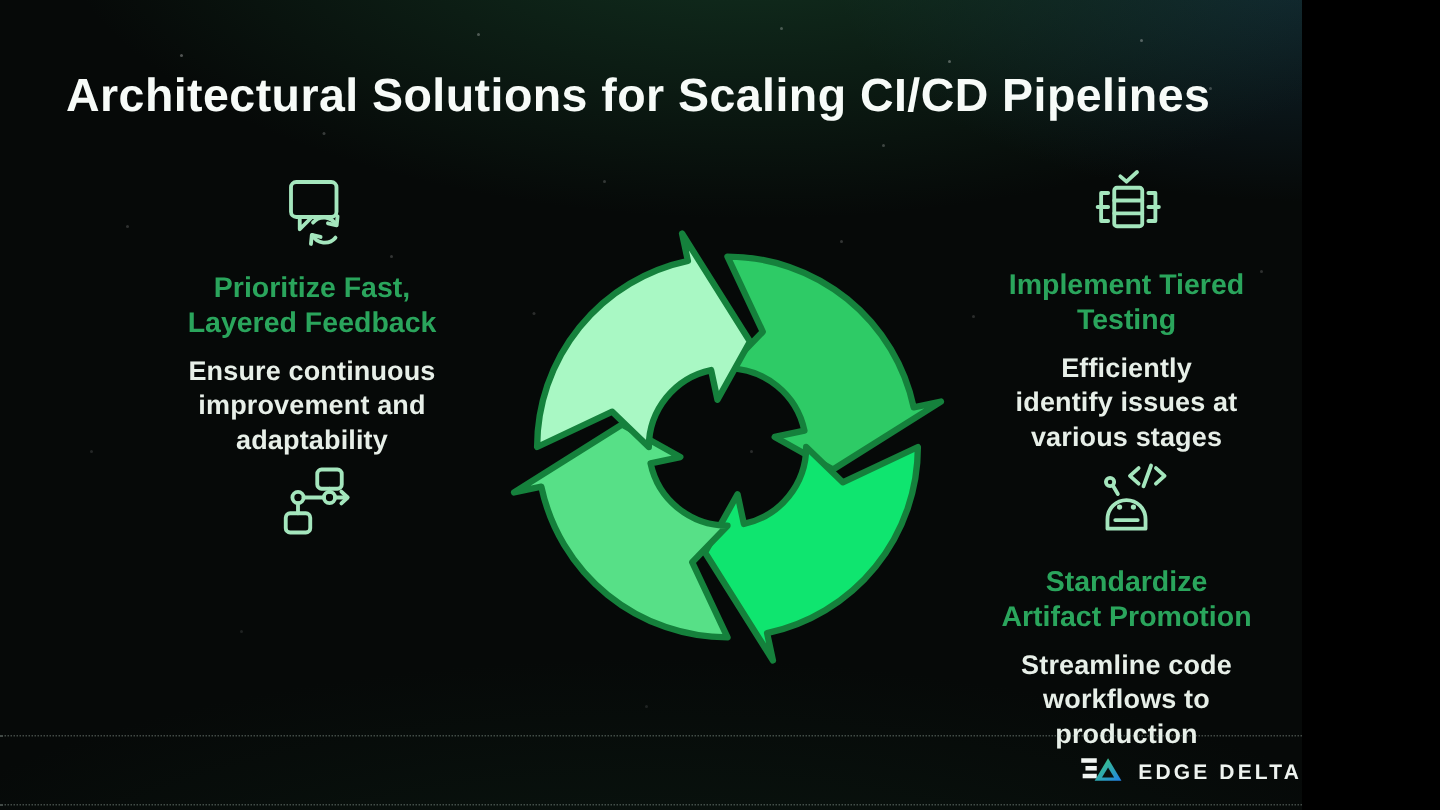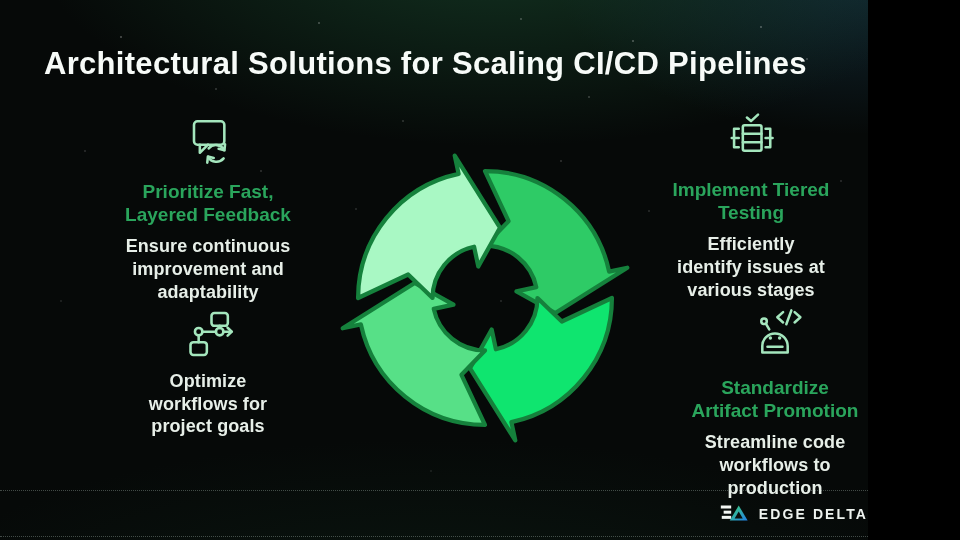--- a/index.html
+++ b/index.html
@@ -31,21 +31,21 @@
       770px 440px 0 0 rgba(255,255,255,.12), 430px 470px 0 0 rgba(255,255,255,.10);
     background:transparent;}
   .title{
     position:absolute;left:44px;top:46px;width:890px;
     font-size:31px;font-weight:bold;letter-spacing:.3px;color:#f7fbf8;
   }
   .quad{position:absolute;width:238px;text-align:center;}
   .q-tl{left:89px;top:112px;}
   .q-tr{left:632px;top:110px;}
   .q-bl{left:89px;top:306px;}
-  .q-br{left:656px;top:304px;}
+  .q-br{left:632px;top:304px;}
   .q-icon{display:inline-block;margin-bottom:4px;}
   .q-icon svg{display:block;}
   .icon-stroke{fill:none;stroke:#a4e6bd;stroke-width:2.2;stroke-linecap:round;stroke-linejoin:round;}
   .icon-fill{fill:#a4e6bd;stroke:none;}
   .q-heading{
     font-size:19px;font-weight:bold;line-height:1.22;color:#2aa55c;
     white-space:pre-line;margin:4px 0 9px;
   }
   .q-body{
     font-size:18px;font-weight:bold;line-height:1.26;color:#e7efe8;
@@ -130,23 +130,20 @@
     <span class="q-icon">
       <svg width="56" height="56" viewBox="0 0 48 48">
         <rect class="icon-stroke" x="27" y="6" width="14" height="11" rx="2.5"></rect>
         <rect class="icon-stroke" x="9" y="31" width="14" height="11" rx="2.5"></rect>
         <path class="icon-stroke" d="M34 17 v1.8 M16 25.2 V31 M19.2 22 H30.8 M37.2 22 H44"></path>
         <path class="icon-stroke" d="M40.8 18.6 L44.4 22 l-3.6 3.4"></path>
         <circle class="icon-stroke" cx="16" cy="22" r="3.2"></circle>
         <circle class="icon-stroke" cx="34" cy="22" r="3.2"></circle>
       </svg>
     </span>
-    <div class="q-body">Optimize
-workflows for
-project goals</div>
   </div>
 
   <div class="quad q-br">
     <span class="q-icon">
       <svg width="56" height="60" viewBox="0 0 48 52">
         <path class="icon-stroke" d="M31 7 l-5 4.5 5 4.5"></path>
         <path class="icon-stroke" d="M41 7 l5 4.5 -5 4.5"></path>
         <path class="icon-stroke" d="M38.2 5.5 l-4.4 12"></path>
         <circle class="icon-stroke" cx="14.5" cy="15" r="2.4"></circle>
         <path class="icon-stroke" d="M16.2 17.2 L19 22"></path>

